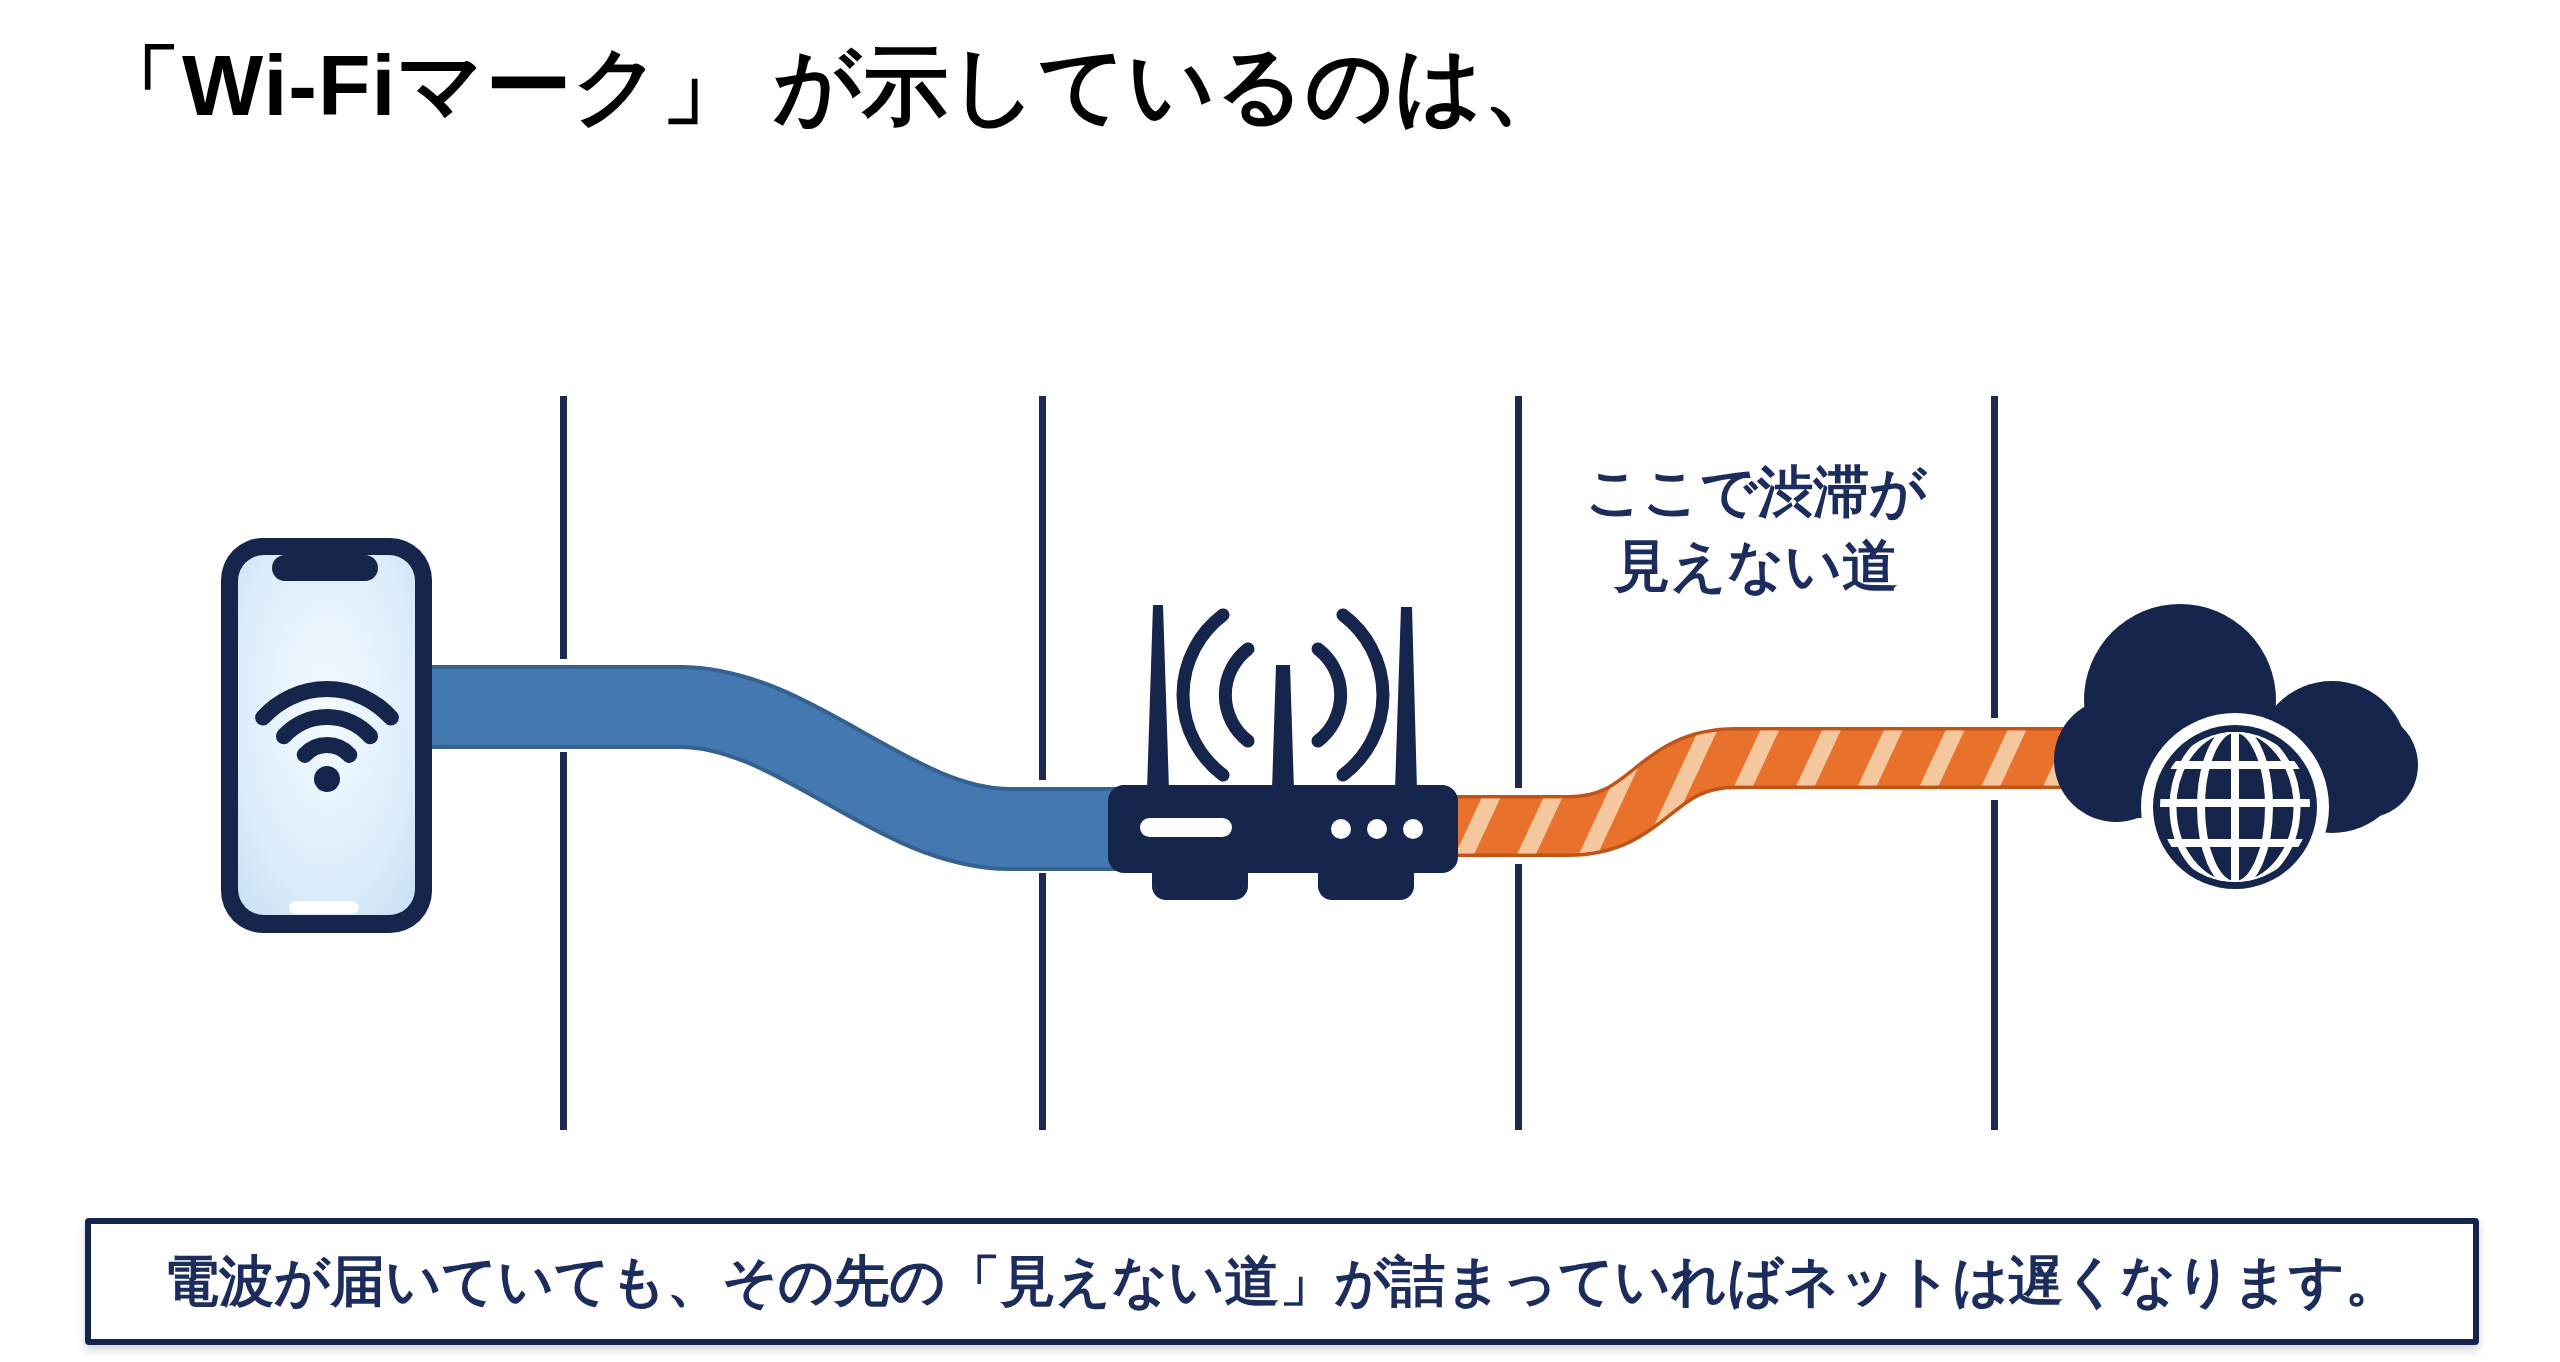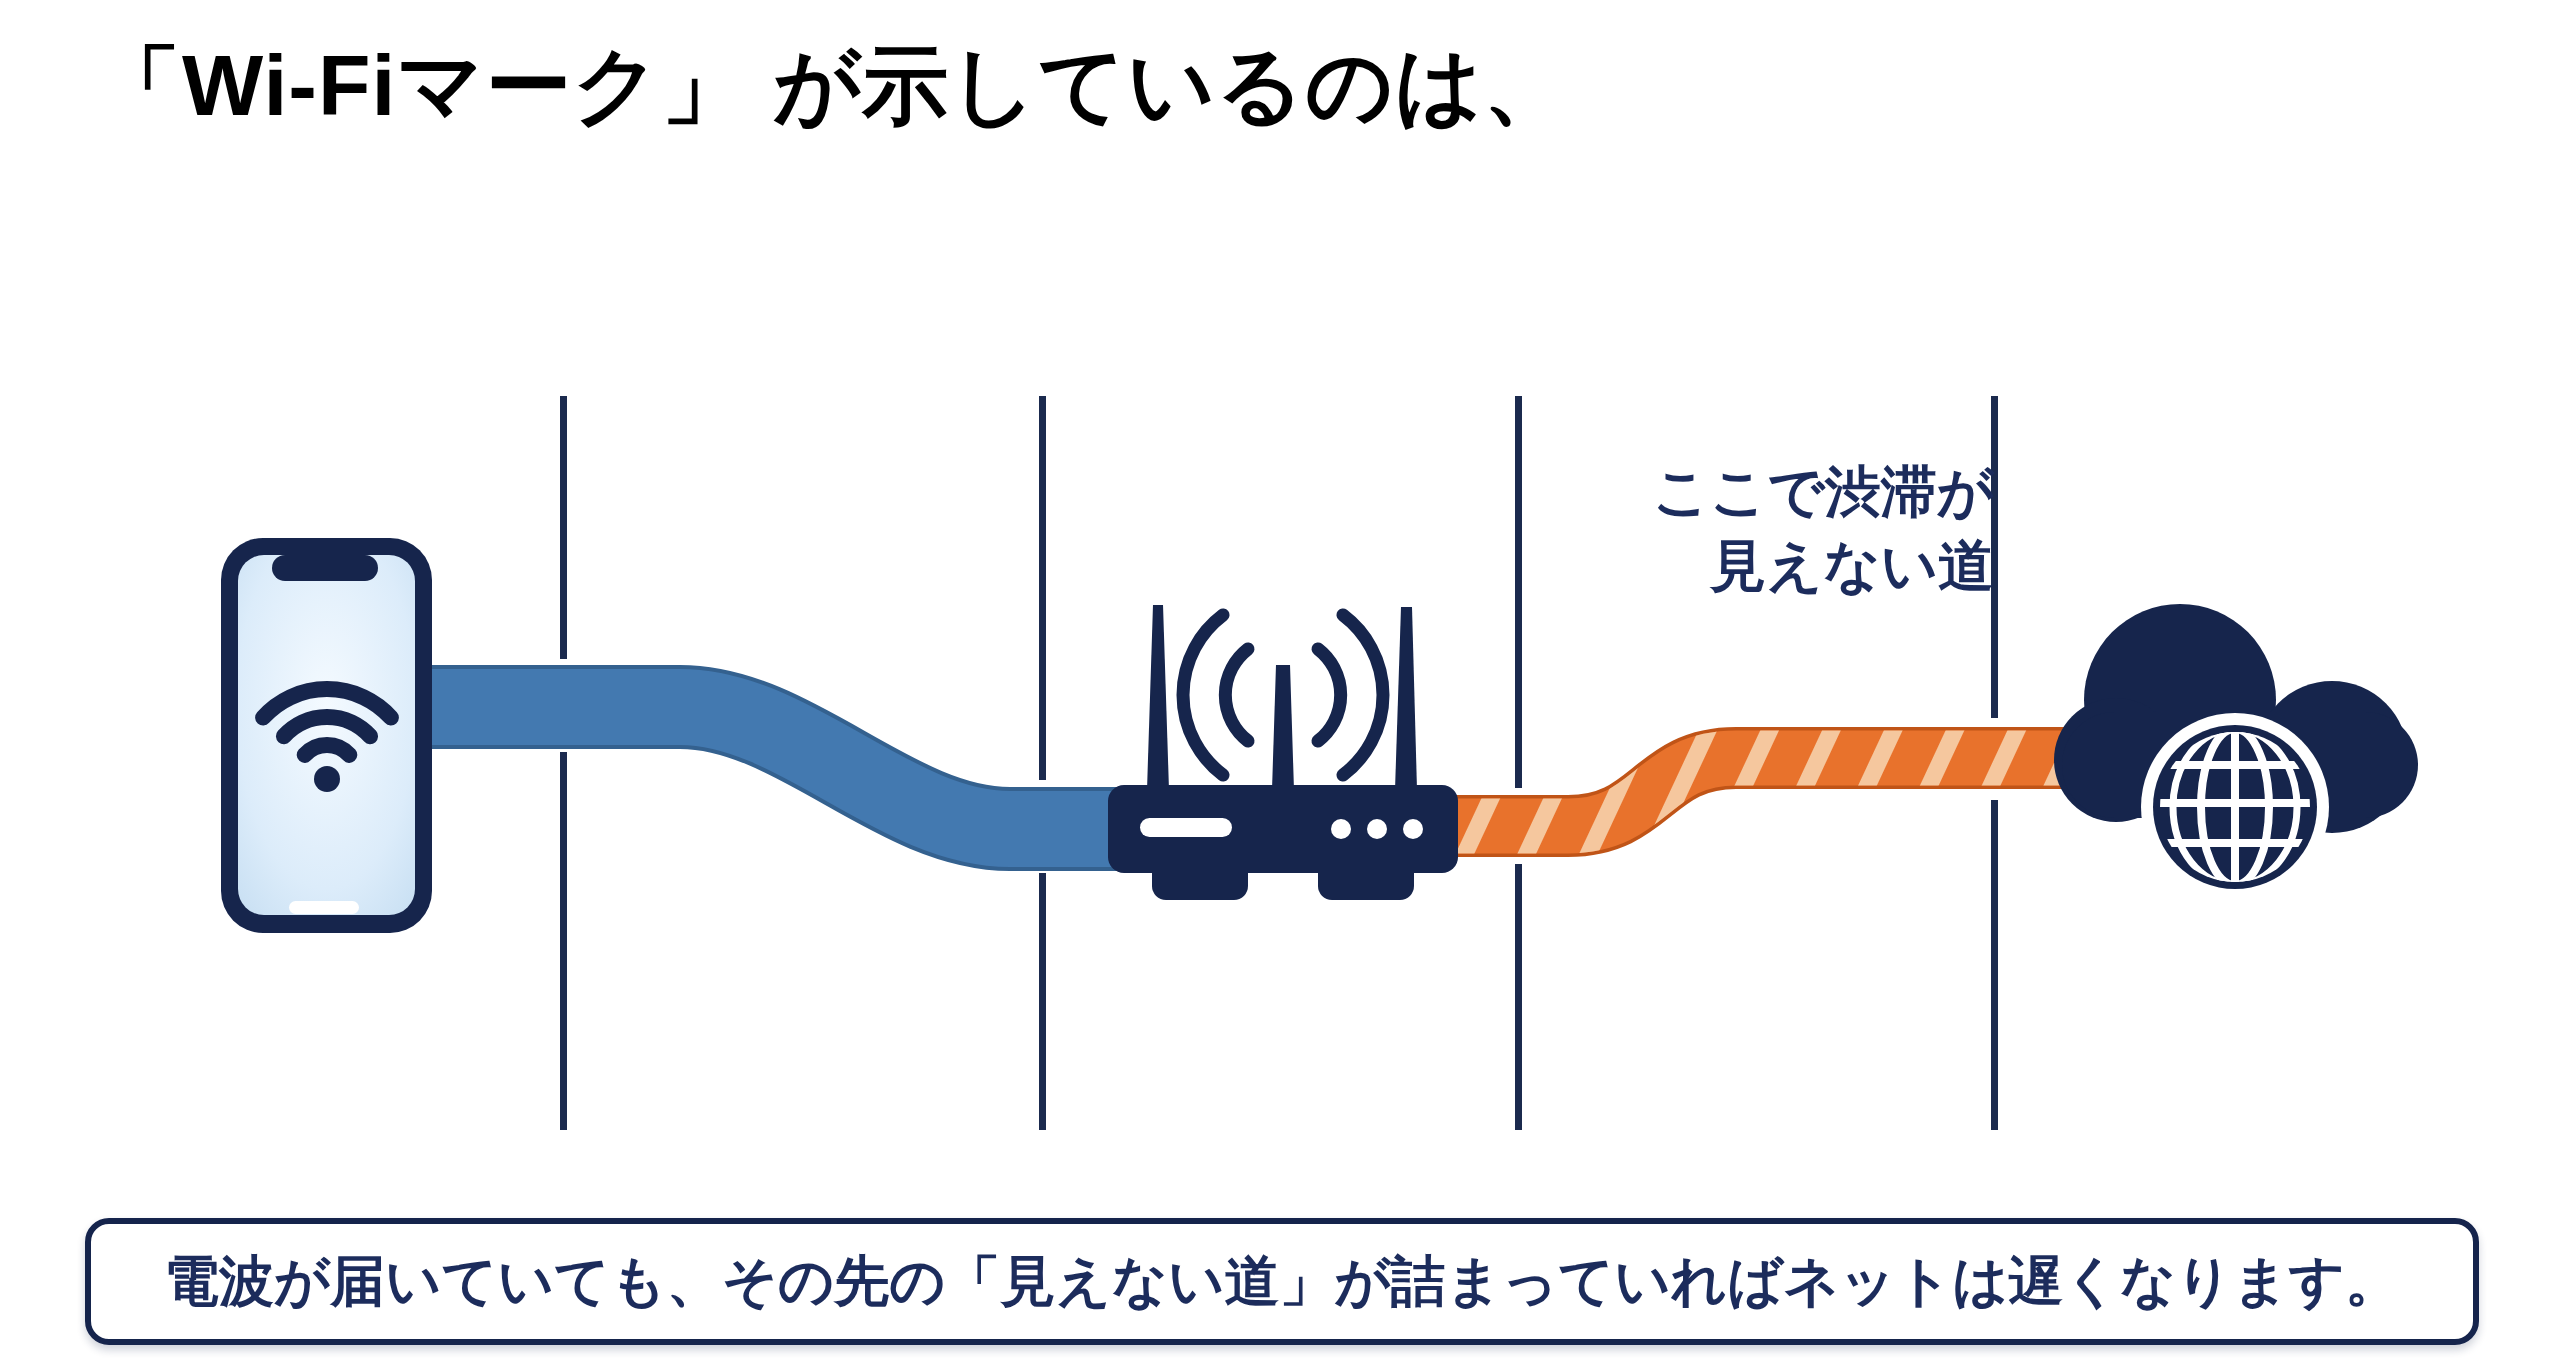--- a/index.html
+++ b/index.html
@@ -36,30 +36,30 @@
     position: absolute;
     top: 455px;
     width: 476px;
     text-align: center;
     font-size: 56px;
     font-weight: 800;
     line-height: 1.33;
     color: #1c2c5c;
   }
   .annotation--left  { left: 566px; }
-  .annotation--right { left: 1518px; text-align: right; }
+  .annotation--right { left: 1518px; }
   .footer-box {
     position: absolute;
     left: 85px;
     top: 1218px;
     width: 2382px;
     height: 115px;
     background: #ffffff;
     border: 6px solid #15244c;
-    border-radius: 24px;
+    border-radius: 4px;
     display: flex;
     align-items: center;
     justify-content: center;
     box-shadow: 0 5px 8px rgba(20, 35, 75, 0.20);
   }
   .footer-text {
     font-size: 55px;
     font-weight: 800;
     color: #1c2c5c;
     white-space: nowrap;

